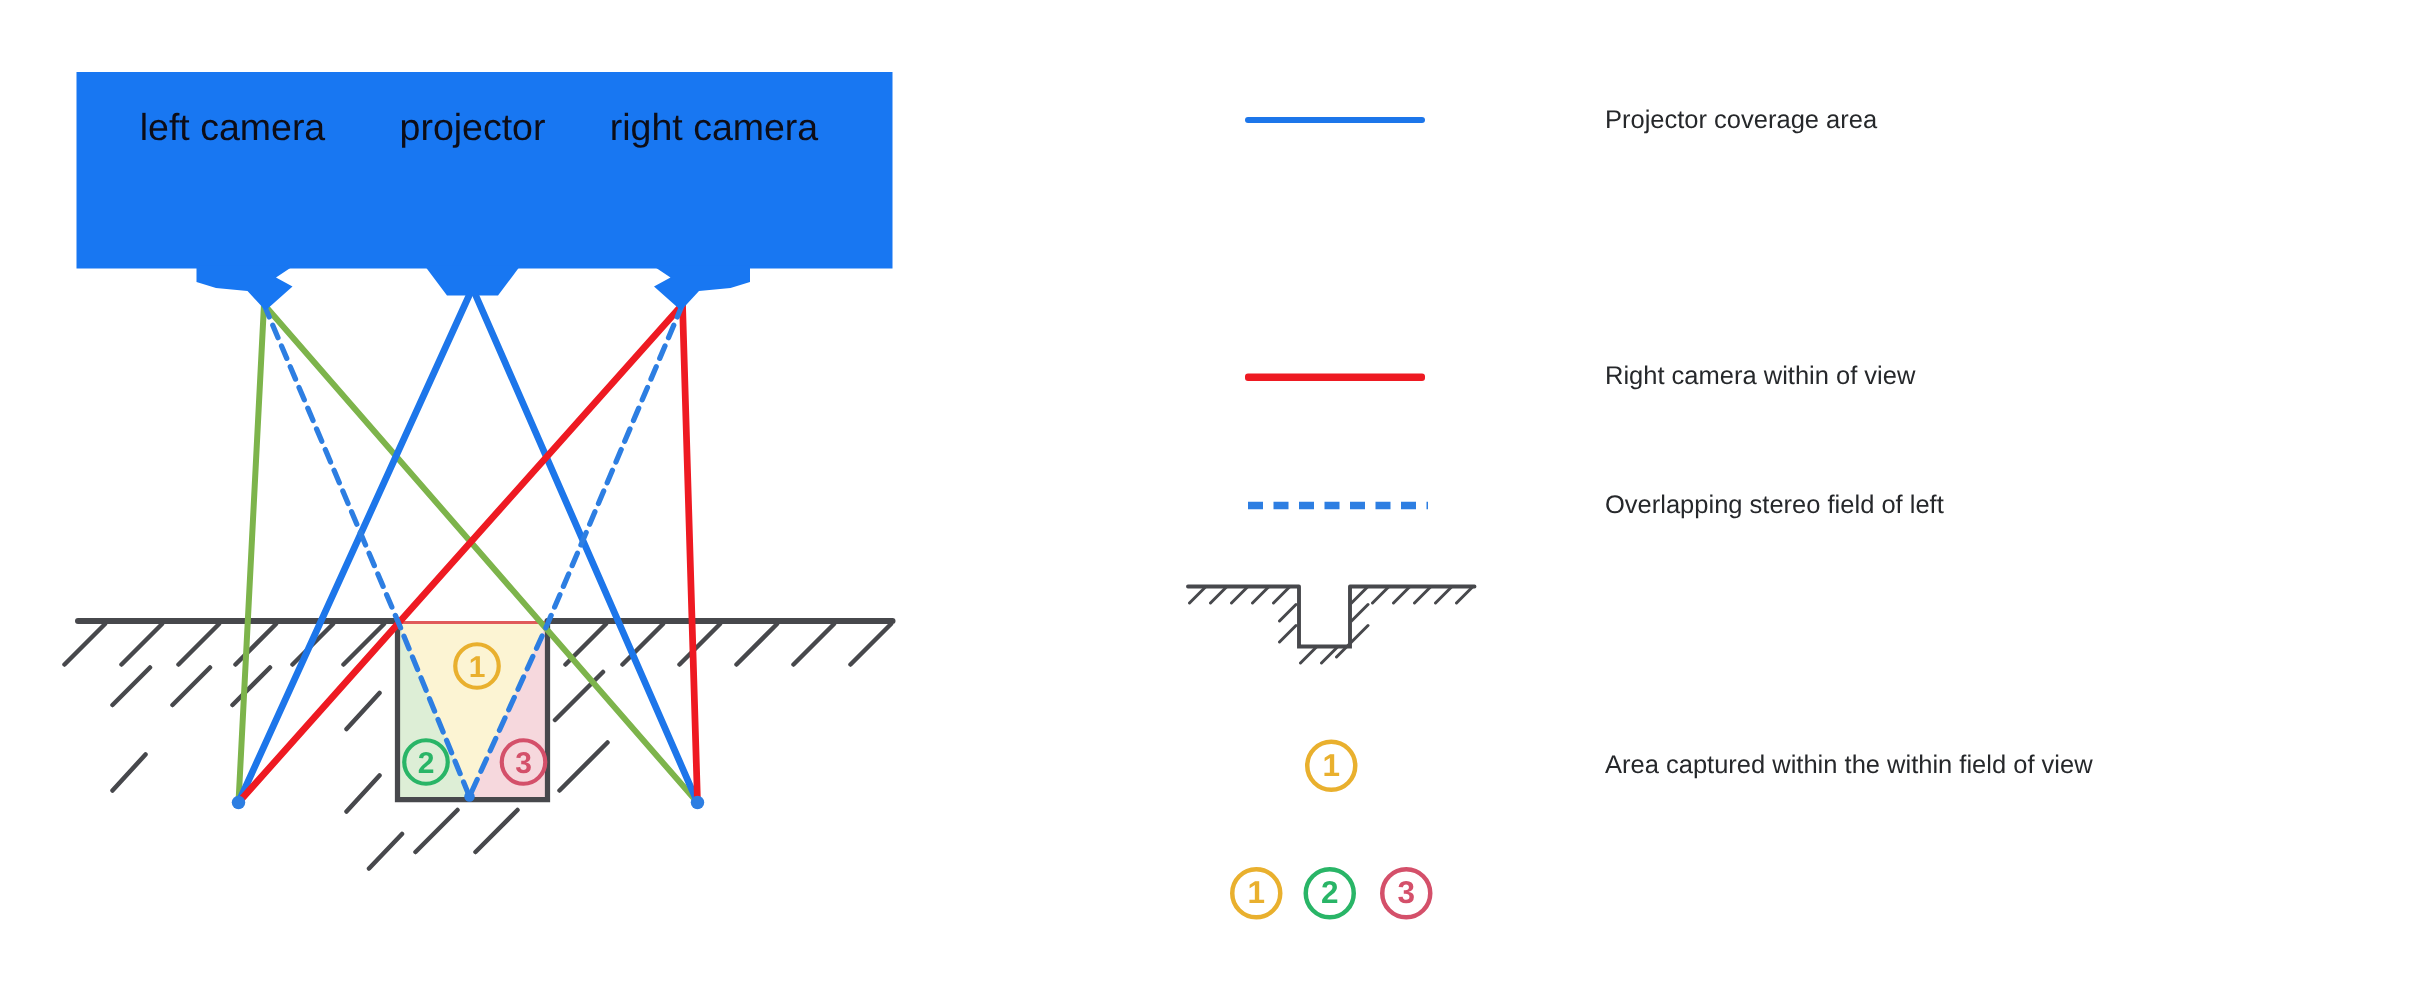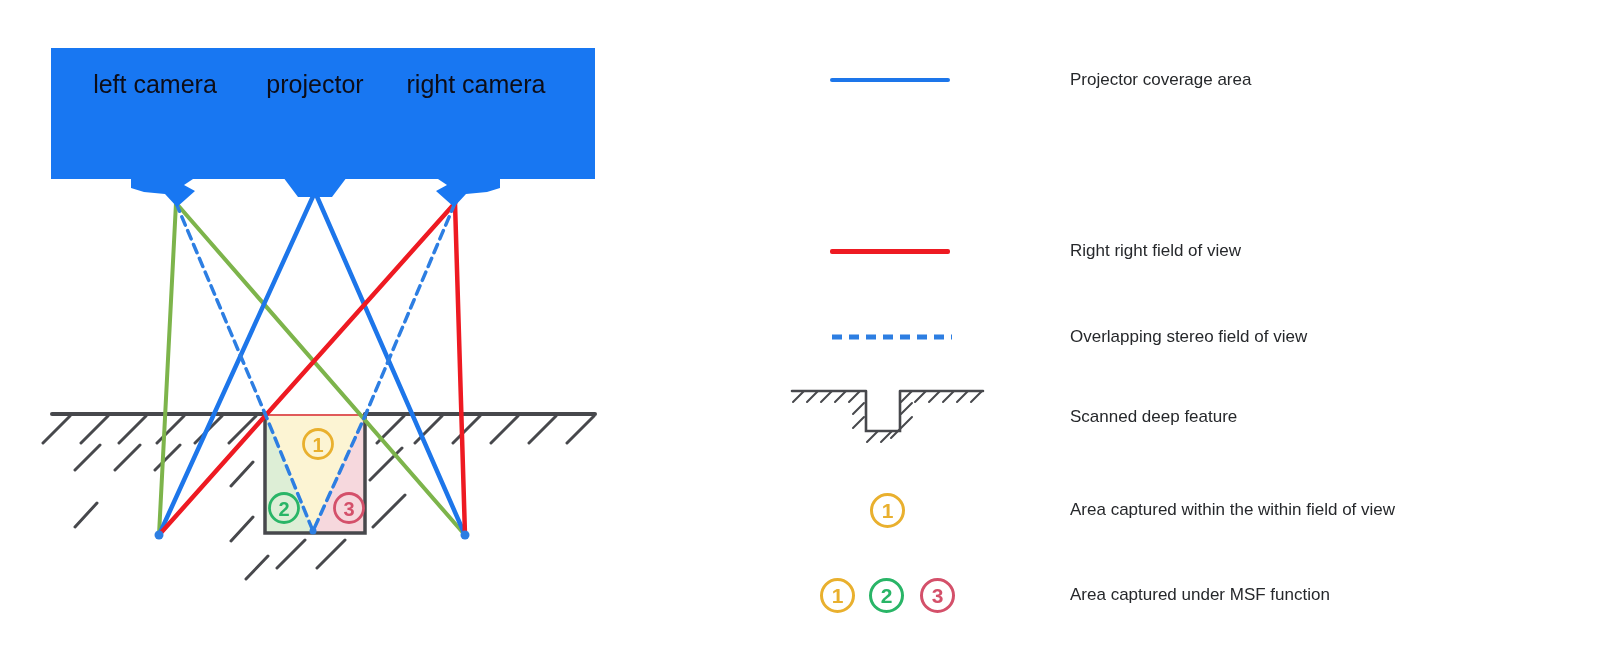--- a/index.html
+++ b/index.html
@@ -112,59 +112,57 @@
   <div id="legend">
 
     <div class="legend-row" style="top:58px">
       <div class="swatch-line blue"></div>
       <div class="legend-label">Projector coverage area</div>
     </div>
 
 
     <div class="legend-row" style="top:229px">
       <div class="swatch-line red"></div>
-      <div class="legend-label">Right right field of view</div>
+      <div class="legend-label">Right camera within of view</div>
     </div>
 
     <div class="legend-row" style="top:315px">
       <svg class="swatch-dashed" width="124" height="10">
         <line x1="2" y1="5" x2="122" y2="5" style="stroke:var(--stereo-dashed)" stroke-width="5" stroke-dasharray="10 7" stroke-linecap="butt"></line>
       </svg>
-      <div class="legend-label">Overlapping stereo field of view</div>
+      <div class="legend-label">Overlapping stereo field of left</div>
     </div>
 
     <div class="legend-row" style="top:395px">
       <div class="deep-feature-wrap">
         <svg width="195" height="66" viewBox="0 0 195 66">
           <g style="stroke:var(--ground-gray)" stroke-width="2.6" fill="none" stroke-linecap="round">
             <path d="M2 8 L76 8 M110 8 L193 8 M76 8 L76 48 L110 48 L110 8"></path>
           </g>
           <path style="stroke:var(--ground-gray)" stroke-width="2" fill="none" stroke-linecap="round" d="M14 8 L3 19 M28 8 L17 19 M42 8 L31 19 M56 8 L45 19 M70 8 L59 19
                    M122 8 L111 19 M136 8 L125 19 M150 8 L139 19 M164 8 L153 19 M178 8 L167 19 M192 8 L181 19
                    M74 20 L63 31 M74 34 L63 45 M122 20 L111 31 M122 34 L111 45
                    M88 48 L77 59 M102 48 L91 59 M112 44 L101 55"></path>
         </svg>
       </div>
-      <div class="legend-label">Scanned deep feature</div>
     </div>
 
     <div class="legend-row" style="top:488px">
       <div class="num-circle c1" style="left:90px;top:5px">
         <span>1</span>
       </div>
       <div class="legend-label">Area captured within the within field of view</div>
     </div>
 
     <div class="legend-row" style="top:573px">
       <div class="num-circle c1" style="left:40px;top:5px">
         <span>1</span>
       </div>
       <div class="num-circle c2" style="left:89px;top:5px">
         <span>2</span>
       </div>
       <div class="num-circle c3" style="left:140px;top:5px">
         <span>3</span>
       </div>
-      <div class="legend-label">Area captured under MSF function</div>
     </div>
 
   </div>
 </div>
 
 </body></html>

